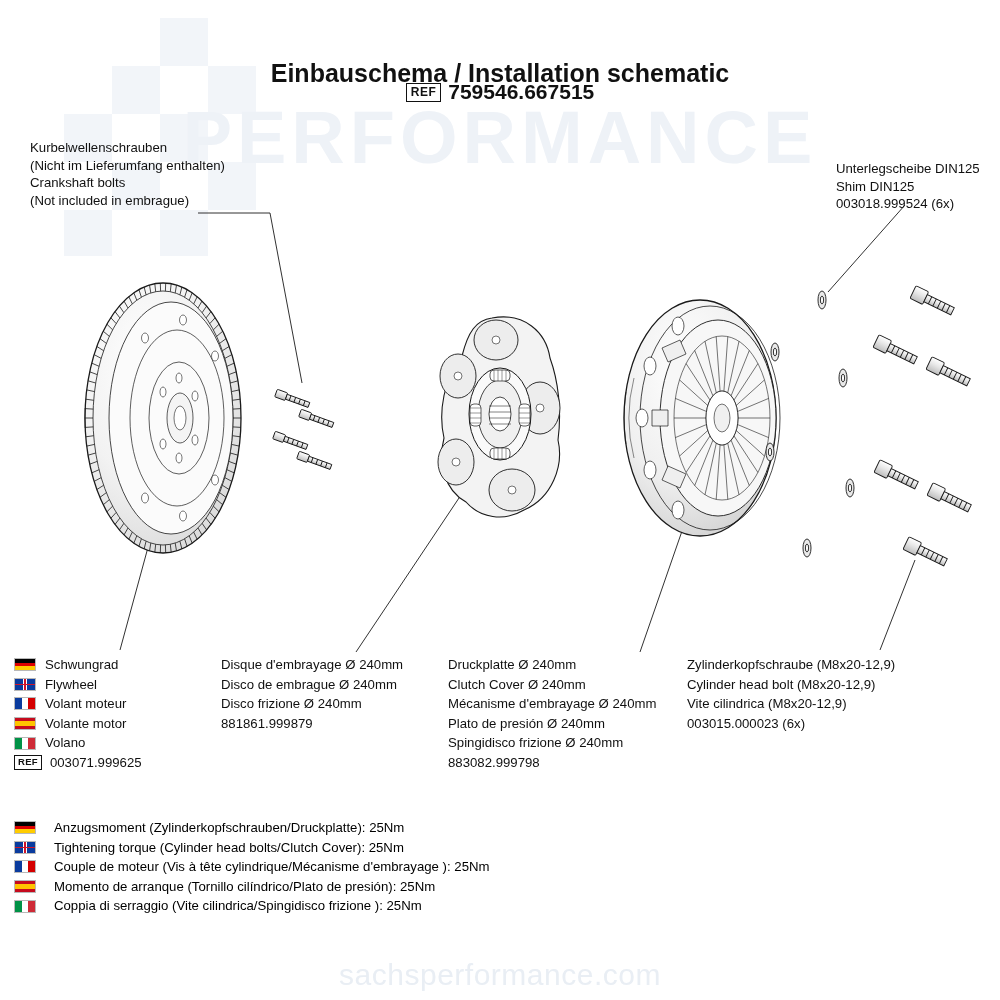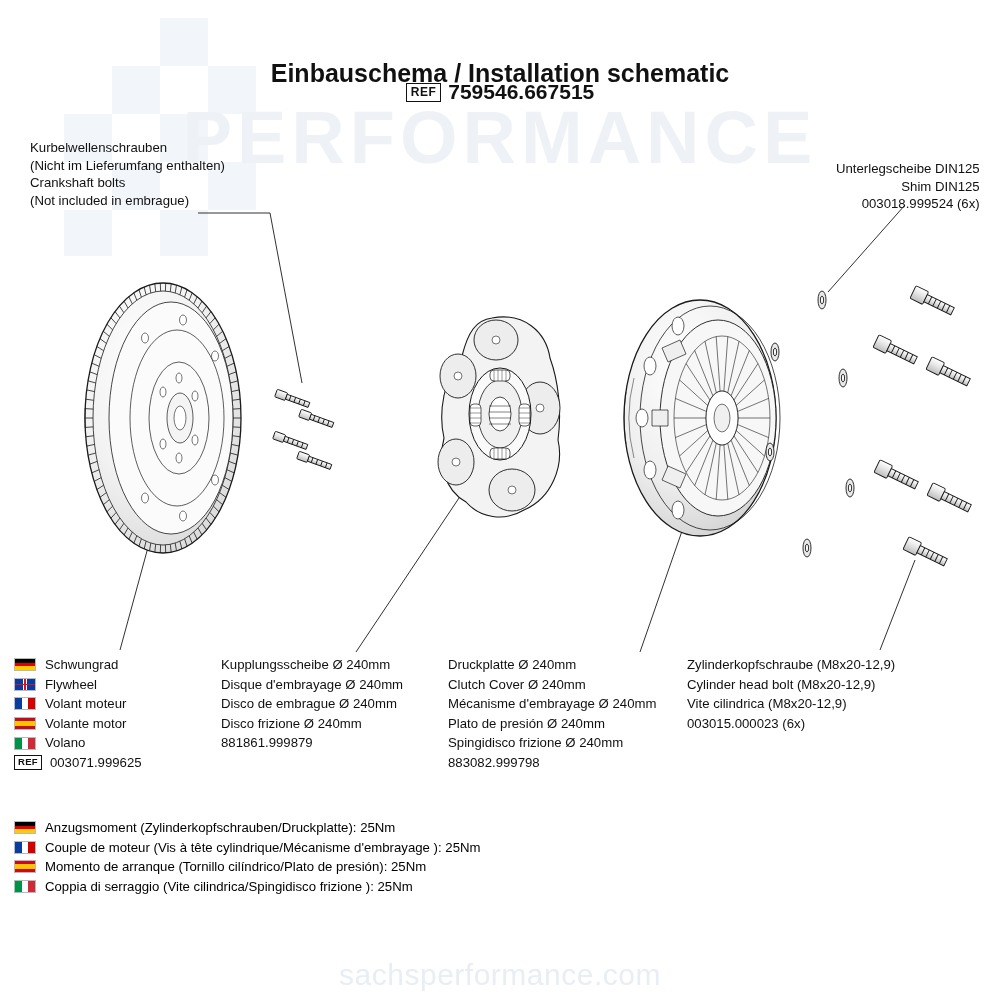--- a/index.html
+++ b/index.html
@@ -84,21 +84,21 @@
 
   
   .callout {
     position: absolute;
     font-size: 13.2px;
     line-height: 17.5px;
     color: #111;
     white-space: pre;
   }
   #callout-crankshaft { left: 30px; top: 139px; }
-  #callout-shim { left: 836px; top: 160px; text-align: right; }
+  #callout-shim { left: 836px; top: 160px; text-align: left; }
 
   
   .legend {
     position: absolute;
     top: 655px;
     font-size: 13.2px;
     line-height: 19.6px;
     color: #111;
     white-space: nowrap;
   }
@@ -152,21 +152,21 @@
   .noflag { width: 22px; margin-right: 9px; flex: 0 0 auto; }
 
   
   #torque-block {
     position: absolute;
     left: 14px;
     top: 818px;
     font-size: 13.2px;
     line-height: 19.6px;
   }
-  #torque-block .row { height: 19.6px; display: flex; align-items: center; white-space: nowrap; }
+  #torque-block .row { height: 19.6px; display: flex; align-items: center; white-space: nowrap; gap: 9px; }
 
   
   svg.drawing {
     position: absolute;
     left: 0; top: 0;
     width: 1000px;
     height: 1000px;
     pointer-events: none;
   }
 </style>
@@ -634,24 +634,20 @@
         <span class="txt">Volano</span>
       </div>
       <div class="row">
         <span class="ref-tag">REF</span>
         <span class="txt">003071.999625</span>
       </div>
     </div>
   <div class="legend" id="legend-col-2">
       <div class="row">
         <span class="noflag"></span>
-        <span class="txt">Kupplungsscheibe Ø 240mm</span>
-      </div>
-      <div class="row">
-        <span class="noflag"></span>
         <span class="txt">Disque d'embrayage Ø 240mm</span>
       </div>
       <div class="row">
         <span class="noflag"></span>
         <span class="txt">Disco de embrague Ø 240mm</span>
       </div>
       <div class="row">
         <span class="noflag"></span>
         <span class="txt">Disco frizione Ø 240mm</span>
       </div>
@@ -704,20 +700,24 @@
         <span class="txt">003015.000023 (6x)</span>
       </div>
     </div>
 
   <div id="torque-block">
       <div class="row">
         <span class="flag flag-de"></span>
         <span class="txt">Anzugsmoment (Zylinderkopfschrauben/Druckplatte):  25Nm</span>
       </div>
       <div class="row">
+        <span class="flag flag-gb"></span>
+        <span class="txt">Tightening torque  (Cylinder head bolts/Clutch Cover): 25Nm</span>
+      </div>
+      <div class="row">
         <span class="flag flag-fr"></span>
         <span class="txt">Couple de moteur (Vis à tête cylindrique/Mécanisme d'embrayage ): 25Nm</span>
       </div>
       <div class="row">
         <span class="flag flag-es"></span>
         <span class="txt">Momento de arranque  (Tornillo cilíndrico/Plato de presión): 25Nm</span>
       </div>
       <div class="row">
         <span class="flag flag-it"></span>
         <span class="txt">Coppia di serraggio (Vite cilindrica/Spingidisco frizione ): 25Nm</span>

